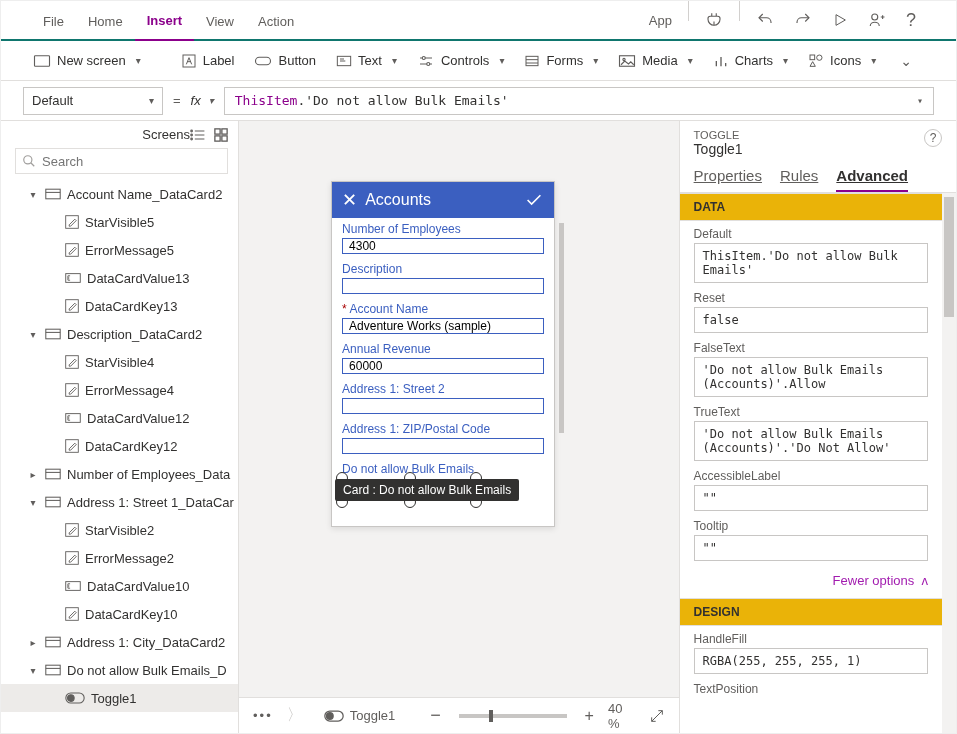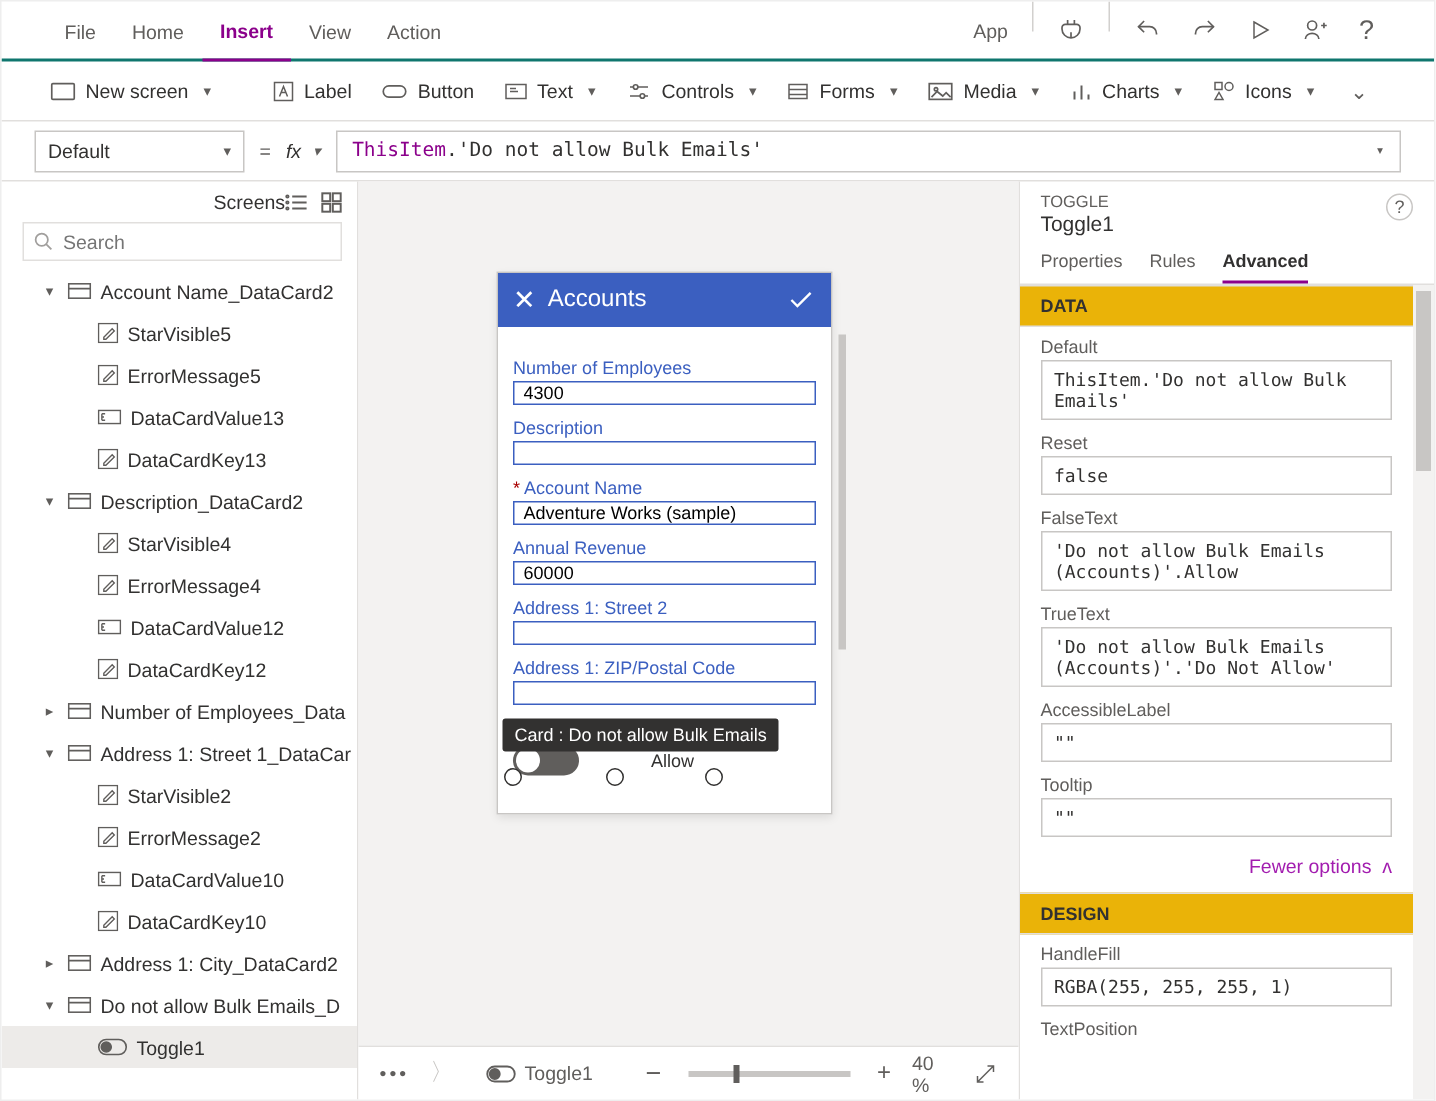--- a/index.html
+++ b/index.html
@@ -44,21 +44,21 @@
   .tree .node.d1 { padding-left: 46px; }
   .tree .node.d0 { padding-left: 26px; }
   .tree .node.sel { background:#edebe9;}
   
   
   .canvas { flex:1; background:#f3f2f1; position:relative; display:flex; flex-direction:column;}
   .canvas-body { flex:1; position:relative; overflow:hidden;}
   .phone { position:absolute; left:92px; top:60px; width:224px; background:#fff; border:1px solid #c8c6c4; box-shadow:0 2px 6px rgba(0,0,0,0.1);}
   .phone-header { background:#3b5fc0; color:#fff; height:36px; display:flex; align-items:center; padding:0 10px; gap:8px;}
   .phone-header .flex { flex:1; font-size:16px;}
-  .phone-body { padding:20px 10px 14px 10px;border-radius:24px;}
+  .phone-body { padding:4px 10px 14px 10px;border-radius:24px;}
   .card { margin-bottom:8px;}
   .card .lbl { color:#3b5fc0; font-size:12px; margin-bottom:2px;}
   .card .lbl.req::before { content:"* "; color:#a80000;}
   .card .inp { width:100%; height:16px; border:1px solid #3b5fc0; padding:0 6px; font-size:12px;}
   .tooltip-box { position:absolute; background:#323130; color:#fff; font-size:12px; padding:4px 8px; border-radius:2px;}
   .tog-row { display:flex; align-items:center; gap:8px; position:relative;}
   .toggle-vis { position:relative; width:44px; height:20px; background:#605e5c; border-radius:10px;}
   .toggle-vis .knob { position:absolute; left:2px; top:2px; width:16px; height:16px; background:#fff; border-radius:50%;}
   .sel-handle { width:12px; height:12px; border:1px solid #323130; border-radius:50%; background:#fff; position:absolute;}
   
@@ -66,21 +66,21 @@
   .canvas-footer .crumb { display:flex; align-items:center; gap:6px; border:1px solid transparent; padding:2px 6px;}
   .canvas-footer .slider { width:120px; height:4px; background:#c8c6c4; position:relative; margin:0 4px;}
   .canvas-footer .slider .sthumb { position:absolute; left:30px; top:-4px; width:4px; height:12px; background:#605e5c;}
   
   
   .rightpane { width:282px; border-left:1px solid #e1dfdd; display:flex; flex-direction:column; overflow:hidden;}
   .rp-head { padding:8px 14px 4px 14px; display:flex; justify-content:space-between; align-items:flex-start;}
   .rp-head .lbl { font-size:11px; color:#605e5c; text-transform:uppercase;}
   .rp-head .ctl { font-size:14px; color:#323130;}
   .rp-tabs { display:flex; gap:18px; padding:0 14px; border-bottom:1px solid #e1dfdd;}
-  .rp-tabs .tab { padding:6px 0; font-size:12px; color:#605e5c; cursor:pointer;}
+  .rp-tabs .tab { padding:6px 0; font-size:15px; color:#605e5c; cursor:pointer;text-decoration:underline;}
   .rp-tabs .tab.active { color:#323130; border-bottom:2px solid #8b008b; font-weight:600;}
   .rp-body { flex:1; overflow-y:auto; position:relative;}
   .rp-body .section-h { background:#eab308; padding:6px 14px; font-size:12px; font-weight:600; border-bottom:1px solid #e1dfdd; border-top:1px solid #e1dfdd;}
   .rp-body .prow { padding:6px 14px 2px 14px;}
   .rp-body .prow .plbl { font-size:12px; color:#605e5c; margin-bottom:2px;}
   .rp-body .prow .pval { border:1px solid #c8c6c4; padding:5px 8px; font-family:Consolas,monospace; font-size:12px; background:#fff; color:#323130; min-height:26px; white-space:pre-wrap;}
   .fewer { text-align:right; padding:10px 14px;}
   .fewer span { color:#a21caf; cursor:pointer; font-size:13px;}
   .vscroll { position:absolute; right:0; top:0; width:14px; height:100%; background:#f3f2f1;}
   .vscroll .vthumb { position:absolute; right:2px; top:4px; width:10px; height:120px; background:#c8c6c4;}

